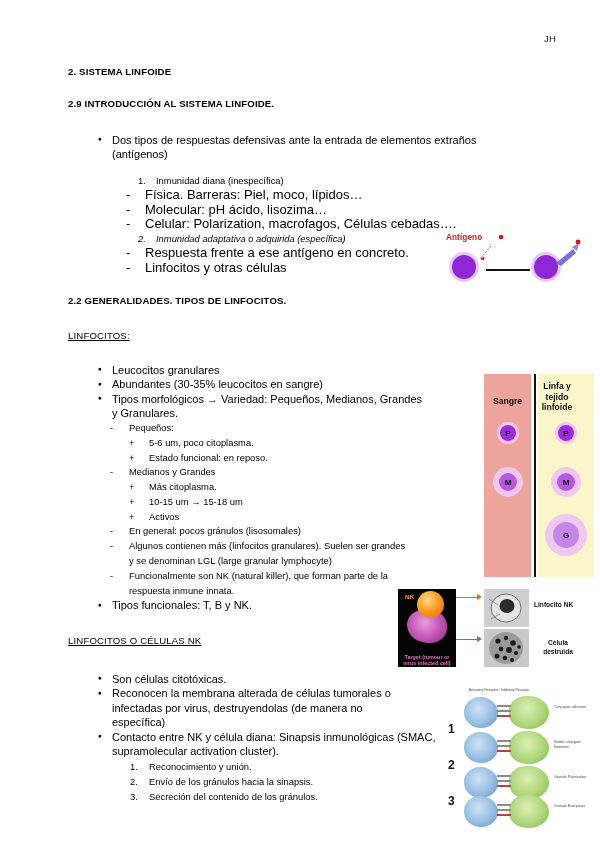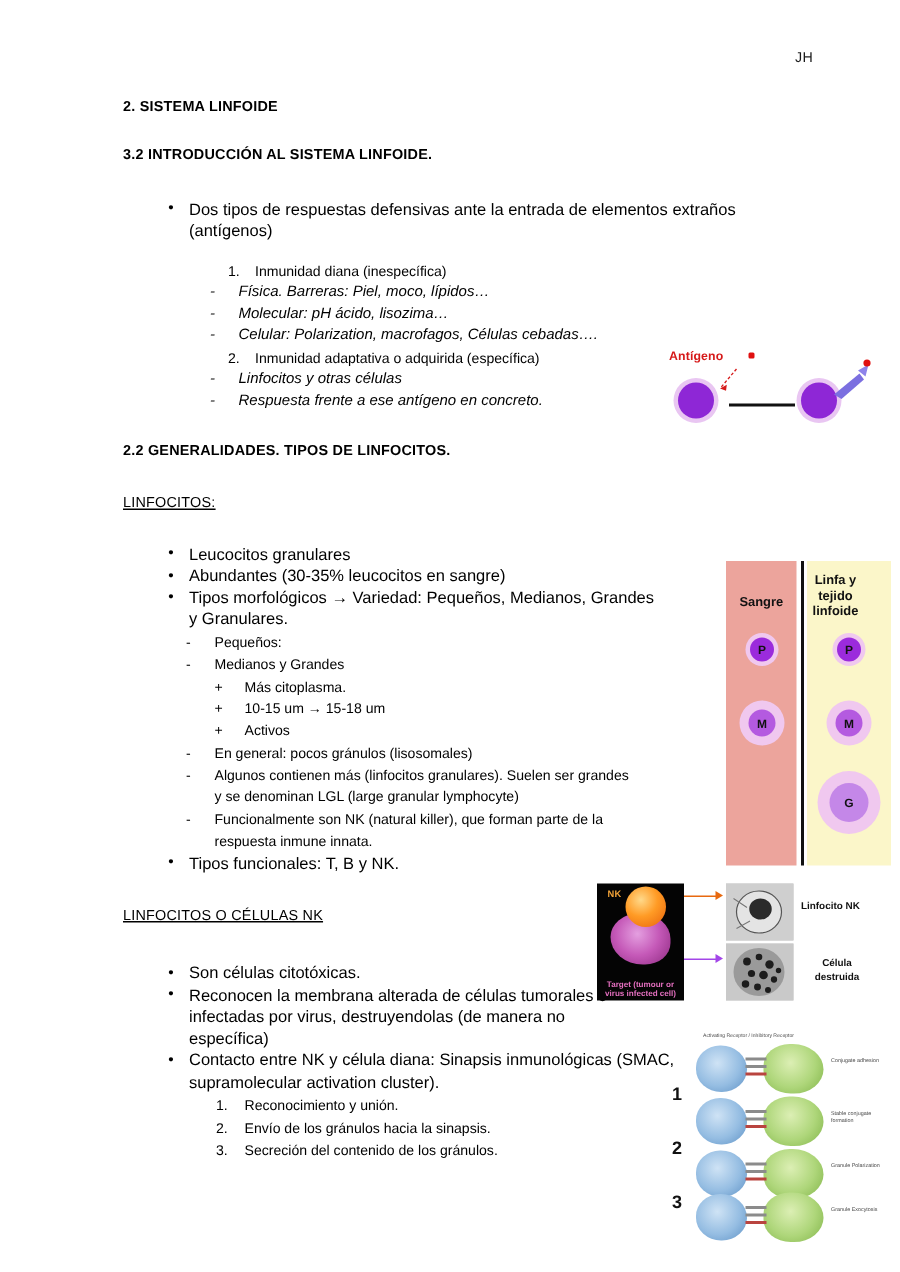--- a/index.html
+++ b/index.html
@@ -16,30 +16,30 @@
     width: 600px;
     height: 848px;
     background: #ffffff;
     overflow: hidden;
   }
 
   
   .page-header {
     position: absolute;
     top: 33px;
-    right: 58px;
+    right: 44px;
     font-size: 9.5px;
     letter-spacing: 0.2px;
     color: #1a1a1a;
   }
 
   
   .text-col {
     position: absolute;
-    left: 82px;
+    left: 68px;
     top: 66px;
     width: 420px;
   }
 
   h2.heading {
     font-size: 9.6px;
     font-weight: bold;
     margin: 0 0 0 0;
     letter-spacing: 0.15px;
     line-height: 1.3;
@@ -95,24 +95,23 @@
     top: 0;
   }
 
   ul.dash {
     margin: 0;
     padding: 0 0 0 58px;
     list-style: none;
   }
   ul.dash > li {
     position: relative;
-    font-size: 10px;
+    font-size: 13px;
     line-height: 14.5px;
     padding-left: 19px;
-    font-style: italic;
   }
   ul.dash > li::before {
     content: "-";
     position: absolute;
     left: 0;
     top: 0;
   }
 
   ul.dash2 {
     margin: 0;
@@ -425,59 +424,63 @@
 <body>
 
 <div id="page">
 
   <div class="page-header">JH</div>
 
   <div class="text-col">
 
     <h2 class="heading">2. SISTEMA LINFOIDE</h2>
     <div class="sp-20"></div>
-    <h2 class="heading">3.2 INTRODUCCIÓN AL SISTEMA LINFOIDE.</h2>
+    <h2 class="heading">2.9 INTRODUCCIÓN AL SISTEMA LINFOIDE.</h2>
     <div class="sp-22"></div>
 
     <ul class="b1">
       <li>Dos tipos de respuestas defensivas ante la entrada de elementos extraños (antígenos)</li>
     </ul>
 
     <div class="sp-12"></div>
 
     <ol class="n1">
       <li>Inmunidad diana (inespecífica)</li>
     </ol>
     <ul class="dash">
       <li>Física. Barreras: Piel, moco, lípidos…</li>
       <li>Molecular: pH ácido, lisozima…</li>
       <li>Celular: Polarization, macrofagos, Células cebadas….</li>
     </ul>
-    <ol class="n1" style="counter-reset: n1 1;">
+    <ol class="n1" style="counter-reset: n1 1; font-style: italic;">
       <li>Inmunidad adaptativa o adquirida (específica)</li>
     </ol>
     <ul class="dash">
+      <li>Respuesta frente a ese antígeno en concreto.</li>
       <li>Linfocitos y otras células</li>
-      <li>Respuesta frente a ese antígeno en concreto.</li>
     </ul>
 
     <div class="sp-20"></div>
     <h2 class="heading">2.2 GENERALIDADES. TIPOS DE LINFOCITOS.</h2>
     <div class="sp-22"></div>
     <div class="underline-head">LINFOCITOS:</div>
     <div class="sp-22"></div>
 
     <ul class="b1 narrow-1">
       <li>Leucocitos granulares</li>
       <li>Abundantes (30-35% leucocitos en sangre)</li>
       <li>Tipos morfológicos → Variedad: Pequeños, Medianos, Grandes y Granulares.</li>
     </ul>
 
     <ul class="dash2">
       <li>Pequeños:</li>
+    </ul>
+    <ul class="plus">
+      <li>5-6 um, poco citoplasma.</li>
+      <li>Estado funcional: en reposo.</li>
     </ul>
     <ul class="dash2">
       <li>Medianos y Grandes</li>
     </ul>
     <ul class="plus">
       <li>Más citoplasma.</li>
       <li>10-15 um → 15-18 um</li>
       <li>Activos</li>
     </ul>
     <ul class="dash2 narrow-2">

